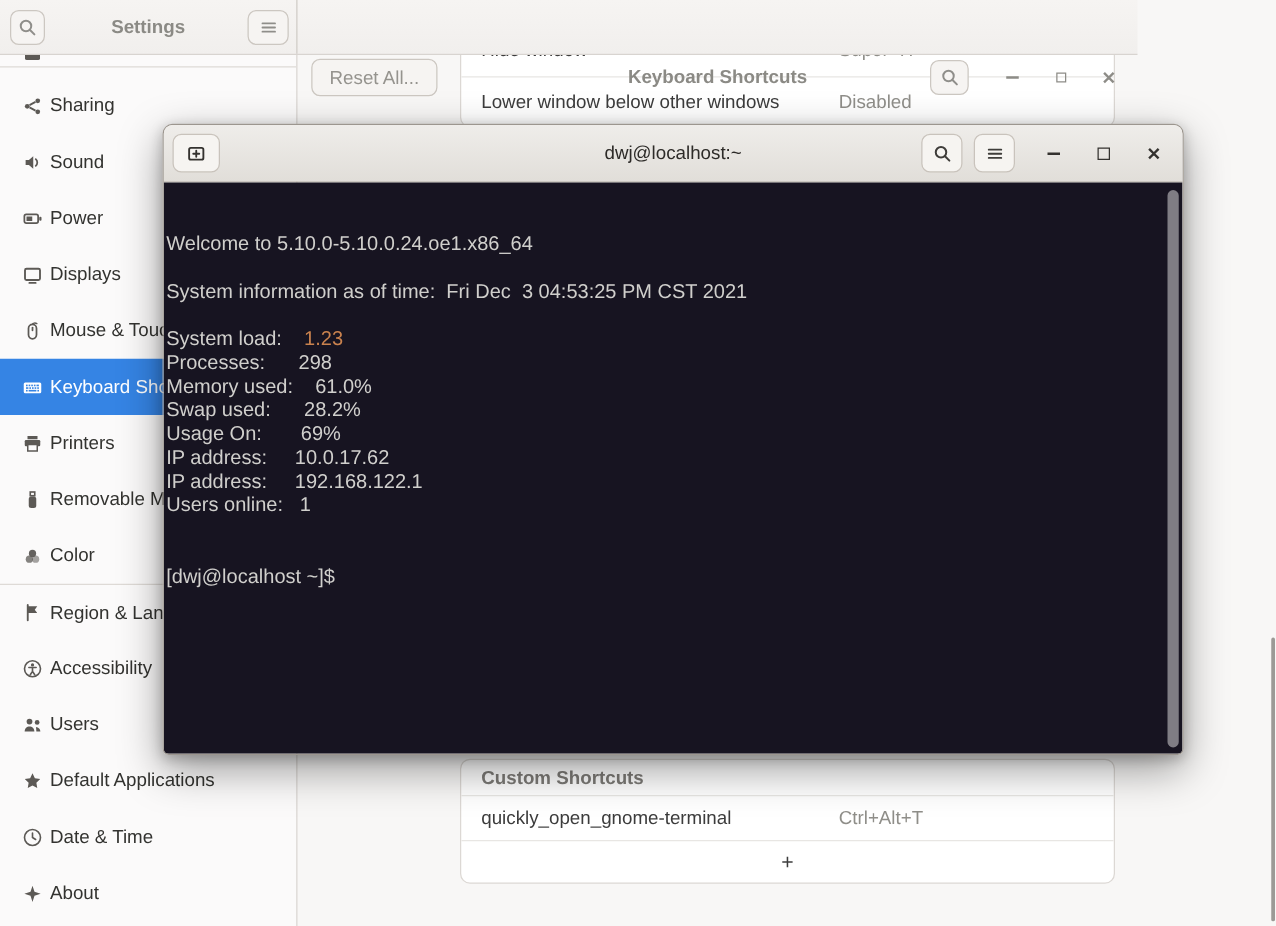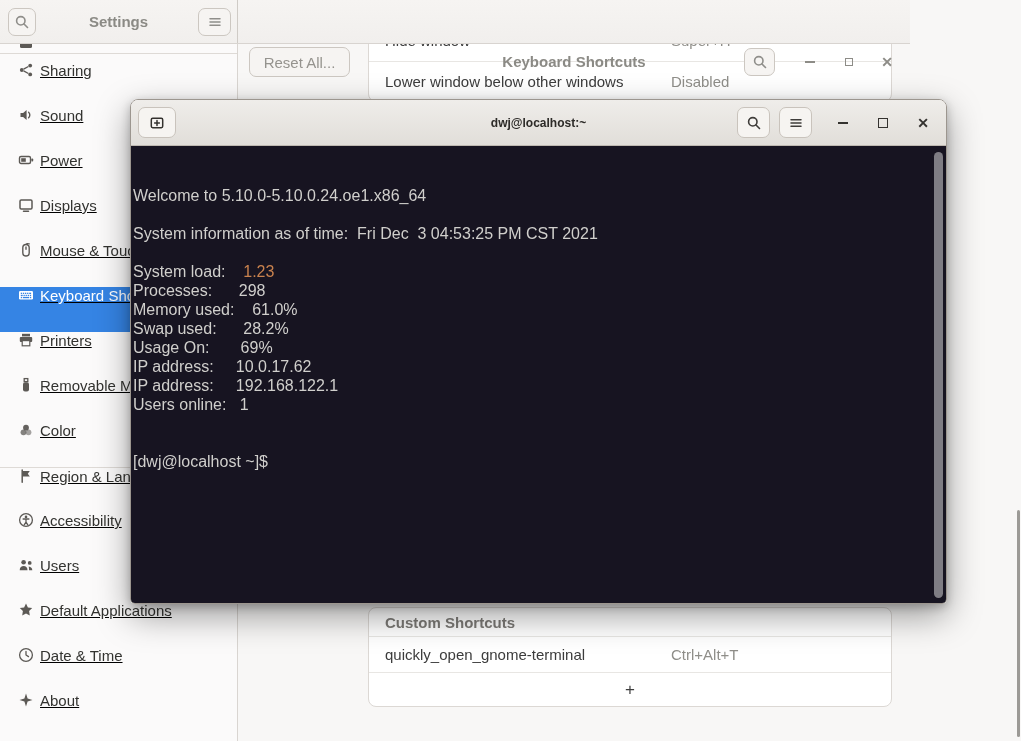--- a/index.html
+++ b/index.html
@@ -21,22 +21,22 @@
     display:flex; align-items:center; justify-content:center; }
   .win-ctl { position:absolute; top:10px; width:24px; height:24px; display:flex; align-items:center;
     justify-content:center; color:#8d8c87; }
 
   
   .sidebar { position:absolute; left:0; top:44px; width:238px; bottom:0; background:#fbfafa;
     border-right:1px solid #d9d5d1; z-index:1; overflow:hidden; }
   .side-partial { position:relative; height:10px; border-bottom:1px solid #dedad6; overflow:hidden; }
   .side-partial .icon { position:absolute; left:18px; top:-9px; }
   .side-list { padding-top:8px; }
-  .side-item { height:45px; display:flex; align-items:flex-start; padding-left:18px; cursor:pointer;
-    white-space:nowrap;text-decoration:underline; }
+  .side-item { height:45px; display:flex; align-items:center; padding-left:18px; cursor:pointer;
+    white-space:nowrap; }
   .side-item .icon { width:16px; height:16px; margin-right:6px; flex:0 0 16px; }
   .side-label { font-size:15px; color:#333330; padding-left:0; }
   .side-item.selected { background:#3584e4; }
   .side-item.selected .side-label { color:#ffffff; }
   .side-item.group-start { border-top:1px solid #dedad6; }
   .icon svg { display:block; }
   .side-scroll { position:absolute; right:1px; top:510px; bottom:4px; width:3px;
     background:#9c9a96; border-radius:2px; z-index:2; }
 
   
@@ -58,21 +58,21 @@
   .cs-add { height:33px; display:flex; align-items:center; justify-content:center;
     font-size:17px; color:#3d3d3d; border-bottom:none; cursor:pointer; }
 
   
   .terminal { position:absolute; left:130px; top:99px; width:817px; height:505px; z-index:5;
     border-radius:8px 8px 5px 5px; overflow:hidden; border:1px solid #9c968f;
     box-shadow:0 12px 34px rgba(0,0,0,.38), 0 3px 10px rgba(0,0,0,.22); }
   .term-header { position:relative; height:46px; background:linear-gradient(#efedea,#e1ded9);
     border-bottom:1px solid #bfb9b1; }
   .term-title { position:absolute; left:0; right:0; top:0; height:45px; display:flex;
-    align-items:center; justify-content:center; font-weight:bold; font-size:12px; color:#2d2b28; }
+    align-items:center; justify-content:center; font-weight:normal; font-size:15px; color:#2d2b28; }
   .term-btn { position:absolute; top:7px; height:31px; border:1px solid #c9c3bc; border-radius:7px;
     background:#f6f4f1; display:flex; align-items:center; justify-content:center; color:#3f3d3a; }
   .tb-newtab { left:7px; width:38px; }
   .tb-search { right:176px; width:33px; }
   .tb-menu { right:134px; width:33px; }
   .term-ctl { position:absolute; top:11px; width:24px; height:24px; display:flex; align-items:center;
     justify-content:center; color:#34322f; }
   .tc-min { right:91px; } .tc-max { right:51px; } .tc-close { right:11px; }
   .term-body { position:absolute; left:0; right:0; top:46px; bottom:0; background:#171421;
     padding:2px 0 0 2px; overflow:hidden; }

